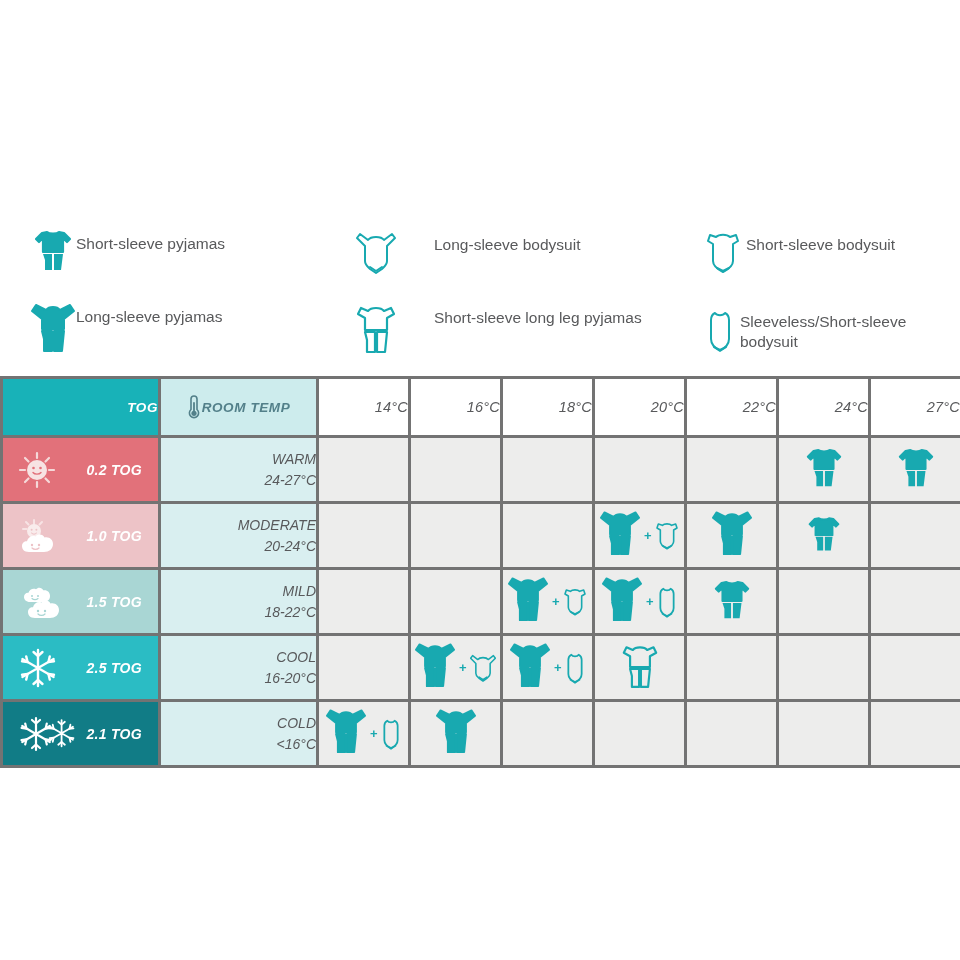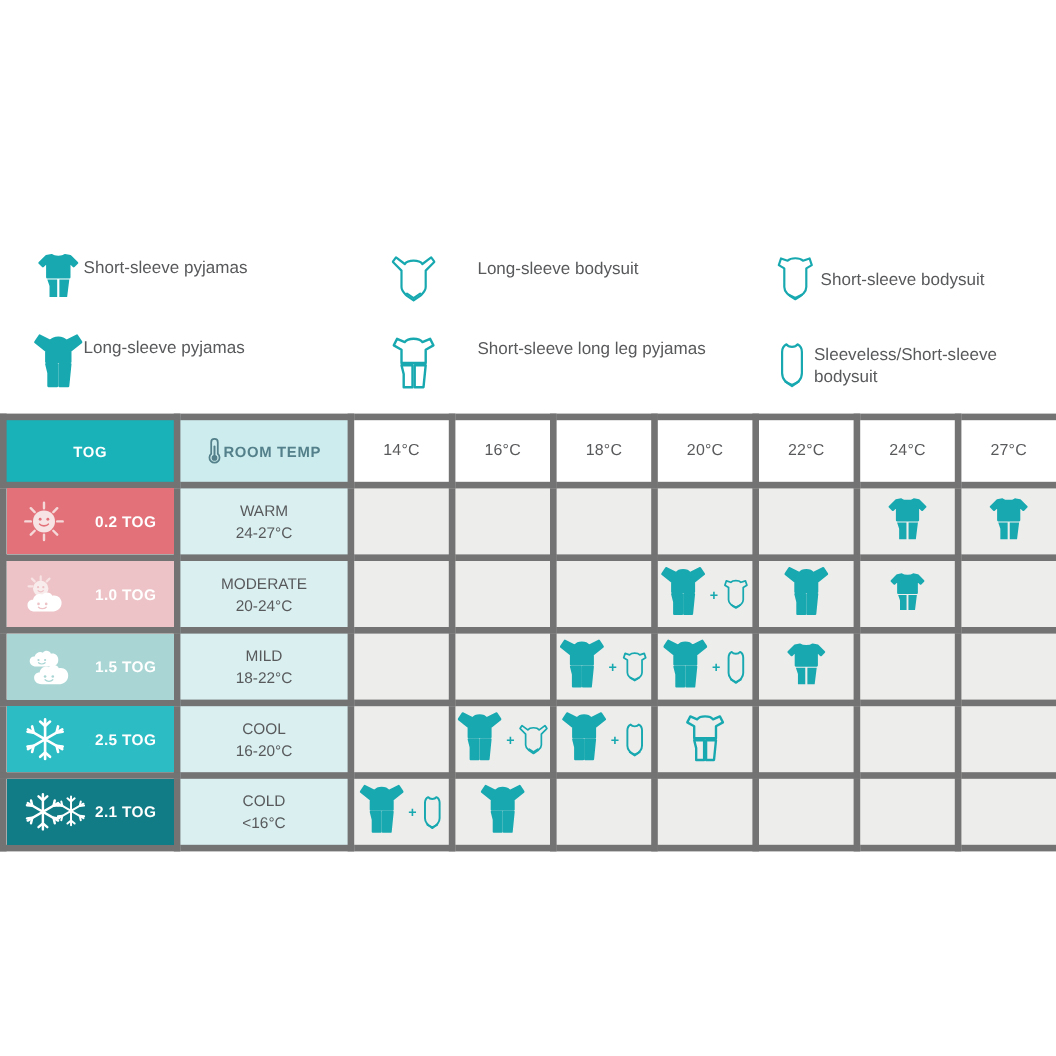--- a/index.html
+++ b/index.html
@@ -42,39 +42,40 @@
   }
   .legend-item .lbl {
     font-size: 15.5px;
     color: #58595b;
     line-height: 1.28;
     padding-top: 4px;
   }
   
   .lg-c1 { width: 345px; padding-left: 30px; }
   .lg-c2 { width: 355px; padding-left: 8px; gap: 35px; }
-  .lg-c3 { width: 260px; padding-left: 0px; align-items: center; }
+  .lg-c3 { width: 260px; padding-left: 0px; }
 
   .row1 { height: 76px; align-items: center; }
   .row2 { height: 80px; align-items: center; }
 
   
   #tog-table {
     position: absolute;
     left: 0;
     top: 376px;
     border-collapse: collapse;
     width: 960px;
     table-layout: fixed;
   }
   #tog-table td, #tog-table th {
-    border: 6px solid #737373;
+    border: 3px solid #737373;
     padding: 0;
-    text-align: center;
+    text-align: right;
     vertical-align: middle;
+    font-style: italic;
   }
   .col-tog    { width: 158px; }
   .col-room   { width: 158px; }
   .col-temp   { width: 92px; }
 
   thead th {
     height: 56px;
     font-size: 13.5px;
     letter-spacing: 0.6px;
     font-weight: bold;

